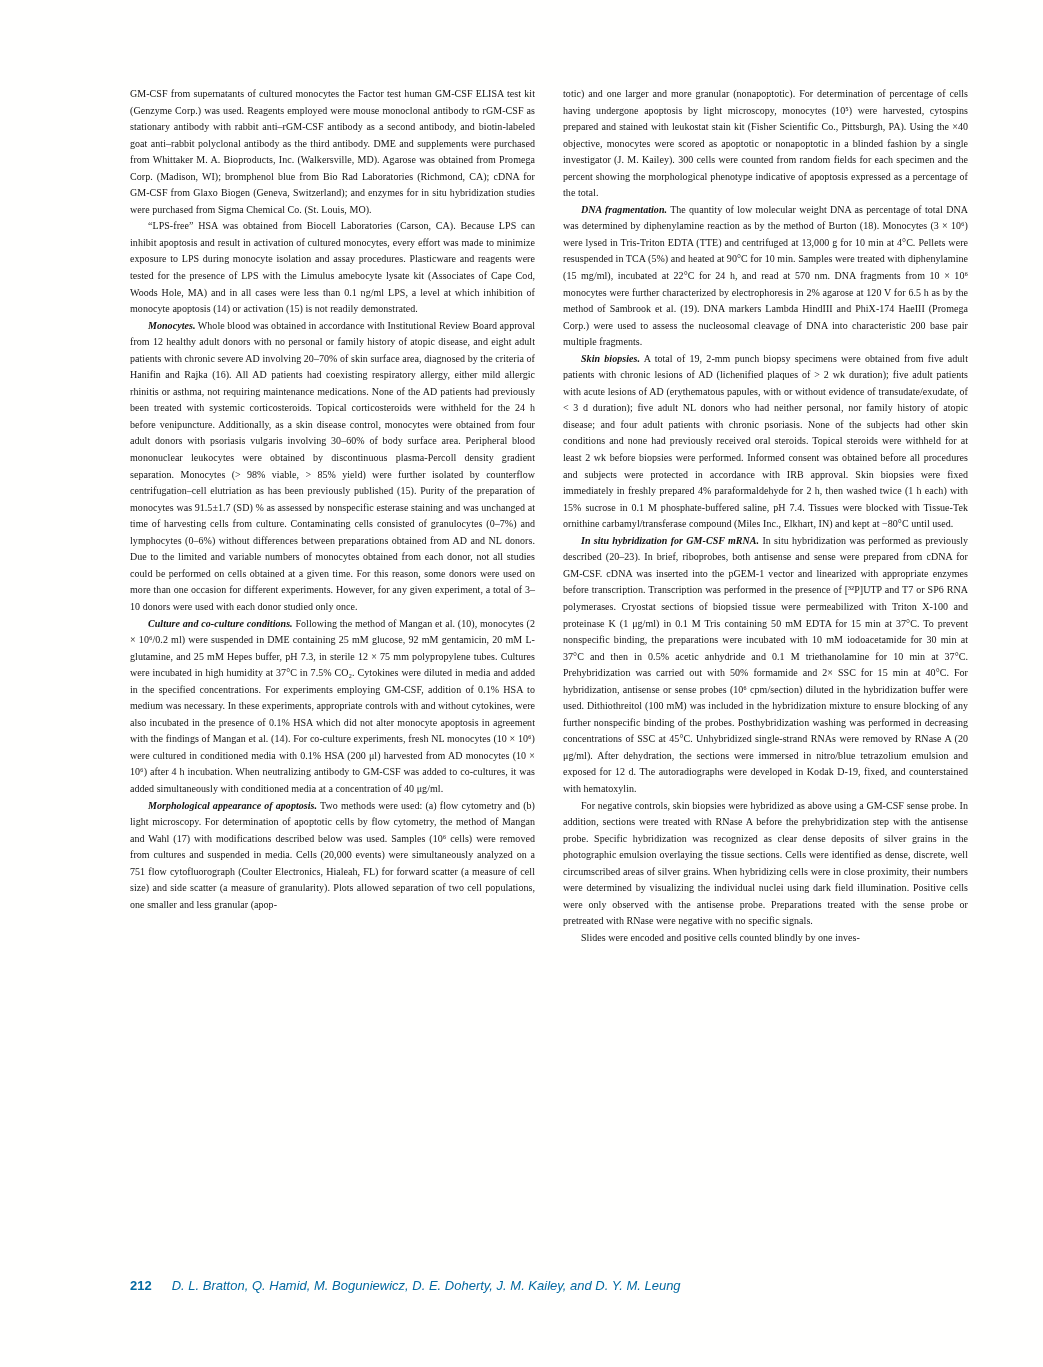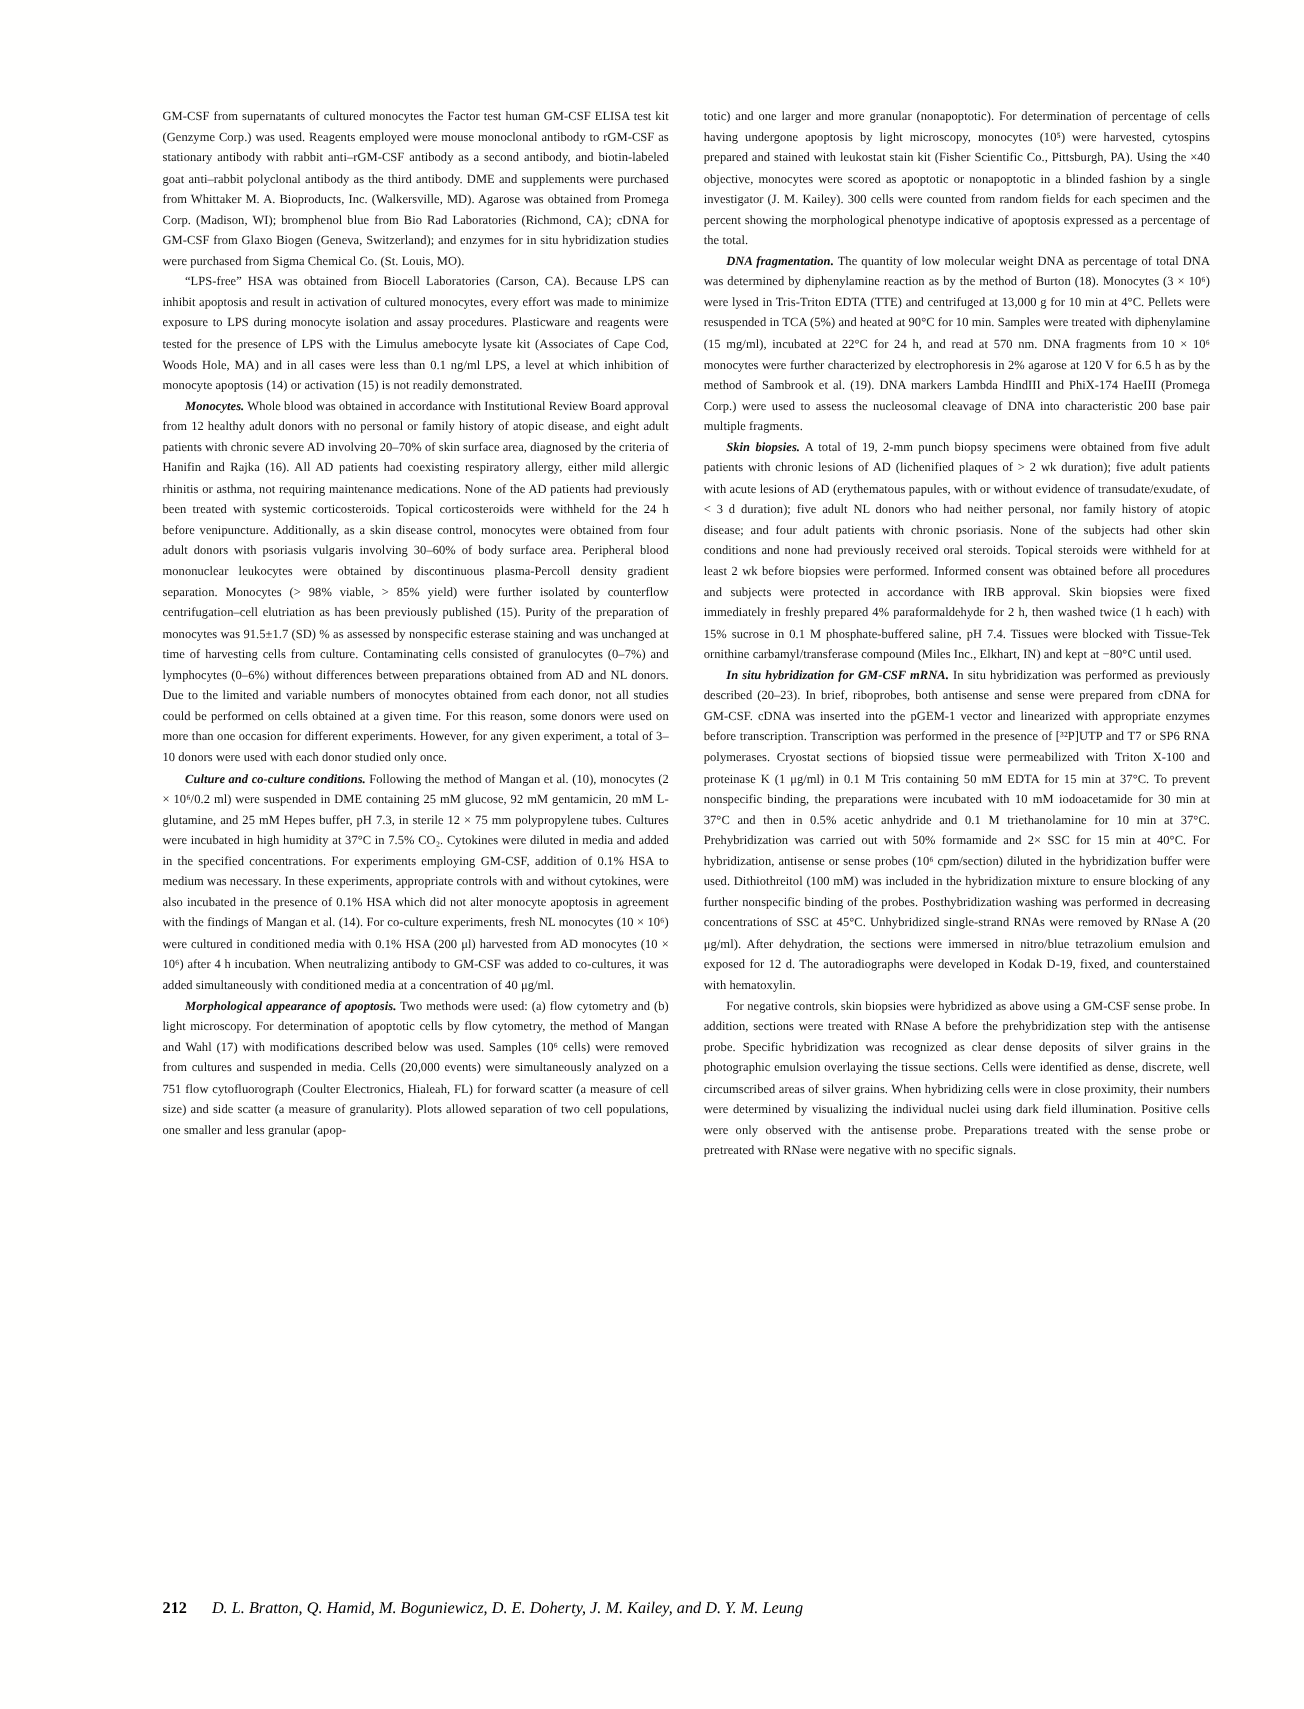--- a/index.html
+++ b/index.html
@@ -41,23 +41,23 @@
   }
   .para-lead {
     font-style: italic;
     font-weight: bold;
   }
   .footer {
     position: absolute;
     left: 130px;
     top: 1278px;
     width: 838px;
-    font-family: Liberation Serif, serif;
+    font-family: Liberation Sans, sans-serif;
     font-size: 13px;
-    color: #000000;
+    color: #0369a1;
     white-space: nowrap;
   }
   .page-number {
     font-weight: bold;
     margin-right: 20px;
   }
   .authors {
     font-style: italic;
   }
 </style>
@@ -75,20 +75,21 @@
       <p class="para"><span class="para-lead">Culture and co-culture conditions.</span><span> Following the method of Mangan et al. (10), monocytes (2 × 10⁶/0.2 ml) were suspended in DME containing 25 mM glucose, 92 mM gentamicin, 20 mM L-glutamine, and 25 mM Hepes buffer, pH 7.3, in sterile 12 × 75 mm polypropylene tubes. Cultures were incubated in high humidity at 37°C in 7.5% CO₂. Cytokines were diluted in media and added in the specified concentrations. For experiments employing GM-CSF, addition of 0.1% HSA to medium was necessary. In these experiments, appropriate controls with and without cytokines, were also incubated in the presence of 0.1% HSA which did not alter monocyte apoptosis in agreement with the findings of Mangan et al. (14). For co-culture experiments, fresh NL monocytes (10 × 10⁶) were cultured in conditioned media with 0.1% HSA (200 μl) harvested from AD monocytes (10 × 10⁶) after 4 h incubation. When neutralizing antibody to GM-CSF was added to co-cultures, it was added simultaneously with conditioned media at a concentration of 40 μg/ml.</span></p>
       <p class="para"><span class="para-lead">Morphological appearance of apoptosis.</span><span> Two methods were used: (a) flow cytometry and (b) light microscopy. For determination of apoptotic cells by flow cytometry, the method of Mangan and Wahl (17) with modifications described below was used. Samples (10⁶ cells) were removed from cultures and suspended in media. Cells (20,000 events) were simultaneously analyzed on a 751 flow cytofluorograph (Coulter Electronics, Hialeah, FL) for forward scatter (a measure of cell size) and side scatter (a measure of granularity). Plots allowed separation of two cell populations, one smaller and less granular (apop-</span></p>
     </div>
 
     <div class="col">
       <p class="para no-indent"><span class="para-lead"></span><span>totic) and one larger and more granular (nonapoptotic). For determination of percentage of cells having undergone apoptosis by light microscopy, monocytes (10⁵) were harvested, cytospins prepared and stained with leukostat stain kit (Fisher Scientific Co., Pittsburgh, PA). Using the ×40 objective, monocytes were scored as apoptotic or nonapoptotic in a blinded fashion by a single investigator (J. M. Kailey). 300 cells were counted from random fields for each specimen and the percent showing the morphological phenotype indicative of apoptosis expressed as a percentage of the total.</span></p>
       <p class="para"><span class="para-lead">DNA fragmentation.</span><span> The quantity of low molecular weight DNA as percentage of total DNA was determined by diphenylamine reaction as by the method of Burton (18). Monocytes (3 × 10⁶) were lysed in Tris-Triton EDTA (TTE) and centrifuged at 13,000 g for 10 min at 4°C. Pellets were resuspended in TCA (5%) and heated at 90°C for 10 min. Samples were treated with diphenylamine (15 mg/ml), incubated at 22°C for 24 h, and read at 570 nm. DNA fragments from 10 × 10⁶ monocytes were further characterized by electrophoresis in 2% agarose at 120 V for 6.5 h as by the method of Sambrook et al. (19). DNA markers Lambda HindIII and PhiX-174 HaeIII (Promega Corp.) were used to assess the nucleosomal cleavage of DNA into characteristic 200 base pair multiple fragments.</span></p>
       <p class="para"><span class="para-lead">Skin biopsies.</span><span> A total of 19, 2-mm punch biopsy specimens were obtained from five adult patients with chronic lesions of AD (lichenified plaques of &gt; 2 wk duration); five adult patients with acute lesions of AD (erythematous papules, with or without evidence of transudate/exudate, of &lt; 3 d duration); five adult NL donors who had neither personal, nor family history of atopic disease; and four adult patients with chronic psoriasis. None of the subjects had other skin conditions and none had previously received oral steroids. Topical steroids were withheld for at least 2 wk before biopsies were performed. Informed consent was obtained before all procedures and subjects were protected in accordance with IRB approval. Skin biopsies were fixed immediately in freshly prepared 4% paraformaldehyde for 2 h, then washed twice (1 h each) with 15% sucrose in 0.1 M phosphate-buffered saline, pH 7.4. Tissues were blocked with Tissue-Tek ornithine carbamyl/transferase compound (Miles Inc., Elkhart, IN) and kept at −80°C until used.</span></p>
       <p class="para"><span class="para-lead">In situ hybridization for GM-CSF mRNA.</span><span> In situ hybridization was performed as previously described (20–23). In brief, riboprobes, both antisense and sense were prepared from cDNA for GM-CSF. cDNA was inserted into the pGEM-1 vector and linearized with appropriate enzymes before transcription. Transcription was performed in the presence of [³²P]UTP and T7 or SP6 RNA polymerases. Cryostat sections of biopsied tissue were permeabilized with Triton X-100 and proteinase K (1 μg/ml) in 0.1 M Tris containing 50 mM EDTA for 15 min at 37°C. To prevent nonspecific binding, the preparations were incubated with 10 mM iodoacetamide for 30 min at 37°C and then in 0.5% acetic anhydride and 0.1 M triethanolamine for 10 min at 37°C. Prehybridization was carried out with 50% formamide and 2× SSC for 15 min at 40°C. For hybridization, antisense or sense probes (10⁶ cpm/section) diluted in the hybridization buffer were used. Dithiothreitol (100 mM) was included in the hybridization mixture to ensure blocking of any further nonspecific binding of the probes. Posthybridization washing was performed in decreasing concentrations of SSC at 45°C. Unhybridized single-strand RNAs were removed by RNase A (20 μg/ml). After dehydration, the sections were immersed in nitro/blue tetrazolium emulsion and exposed for 12 d. The autoradiographs were developed in Kodak D-19, fixed, and counterstained with hematoxylin.</span></p>
       <p class="para"><span class="para-lead"></span><span>For negative controls, skin biopsies were hybridized as above using a GM-CSF sense probe. In addition, sections were treated with RNase A before the prehybridization step with the antisense probe. Specific hybridization was recognized as clear dense deposits of silver grains in the photographic emulsion overlaying the tissue sections. Cells were identified as dense, discrete, well circumscribed areas of silver grains. When hybridizing cells were in close proximity, their numbers were determined by visualizing the individual nuclei using dark field illumination. Positive cells were only observed with the antisense probe. Preparations treated with the sense probe or pretreated with RNase were negative with no specific signals.</span></p>
+      <p class="para"><span class="para-lead"></span><span>Slides were encoded and positive cells counted blindly by one inves-</span></p>
     </div>
 
   </div>
 
   <div class="footer">
     <span class="page-number">212</span><span class="authors">D. L. Bratton, Q. Hamid, M. Boguniewicz, D. E. Doherty, J. M. Kailey, and D. Y. M. Leung</span>
   </div>
 
 </div>
 

